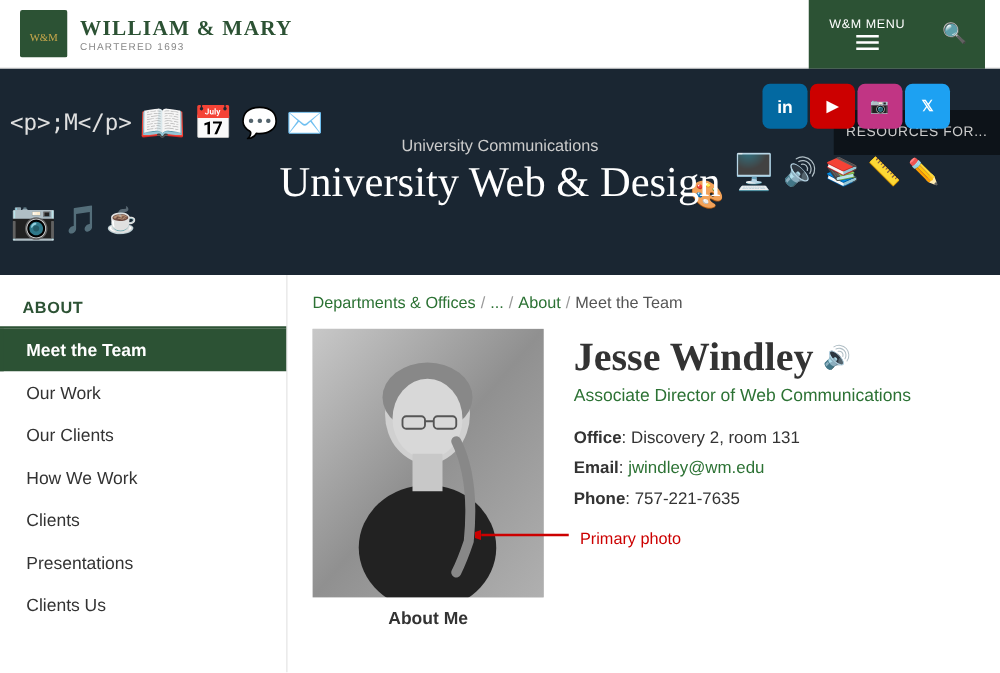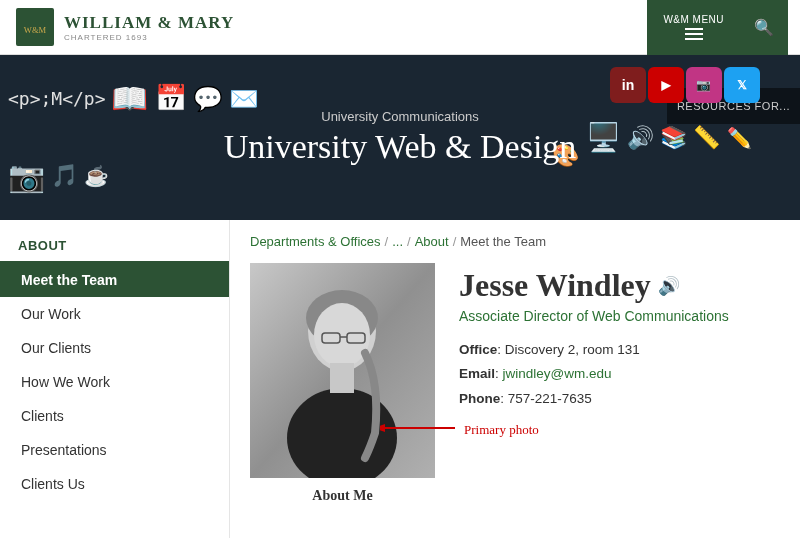--- a/index.html
+++ b/index.html
@@ -134,21 +134,21 @@
       width: 36px;
       height: 36px;
       border-radius: 6px;
       display: flex;
       align-items: center;
       justify-content: center;
       font-size: 14px;
       font-weight: bold;
       color: #fff;
     }
-    .si-li { background: #7f1d1d; text-align: right; }
+    .si-li { background: #0369a1; text-align: right; }
     .si-yt { background: #cc0000; }
     .si-ig { background: #c13584; }
     .si-tw { background: #1da1f2; }
 
     
     .left-deco {
       position: absolute;
       left: 0;
       top: 0;
       bottom: 0;
@@ -248,21 +248,20 @@
     
     .profile-section {
       display: flex;
       gap: 24px;
     }
     .profile-photo-col {
       display: flex;
       flex-direction: column;
       align-items: center;
       position: relative;
-      font-family: Liberation Serif, serif;
     }
     .profile-photo {
       width: 185px;
       height: 215px;
       background: #ccc;
       overflow: hidden;
       display: flex;
       align-items: center;
       justify-content: center;
     }

